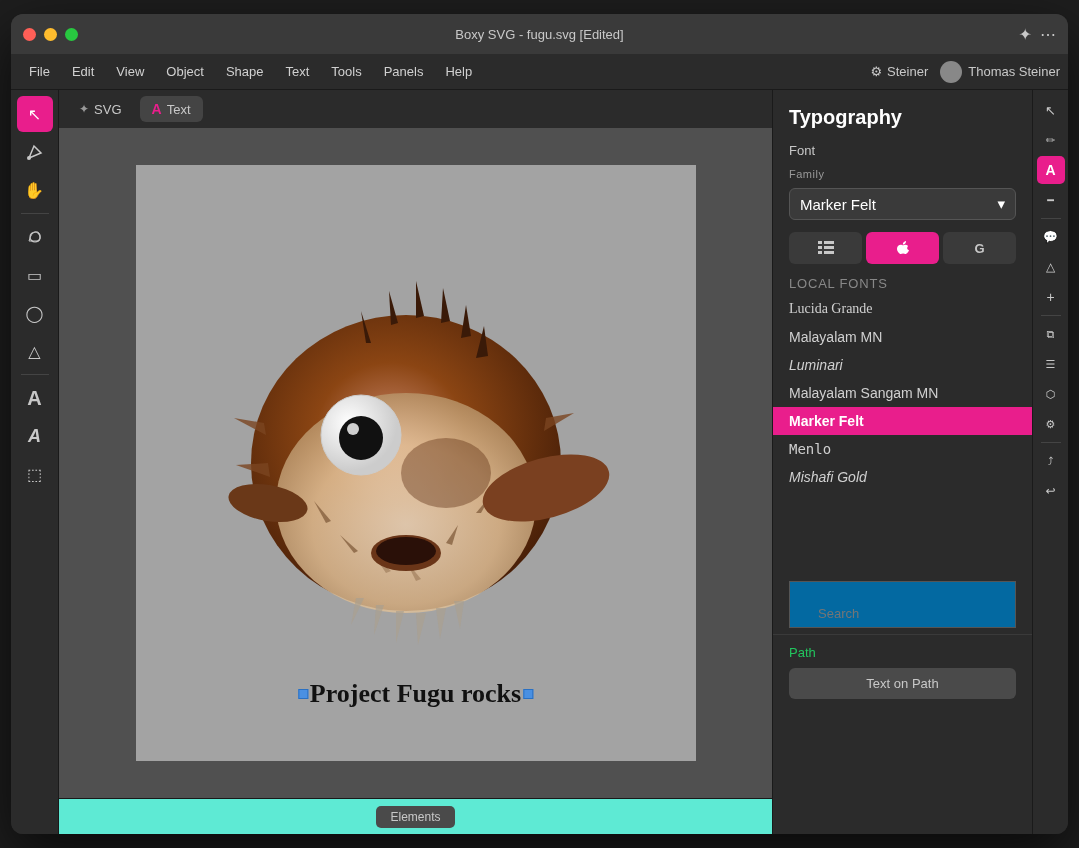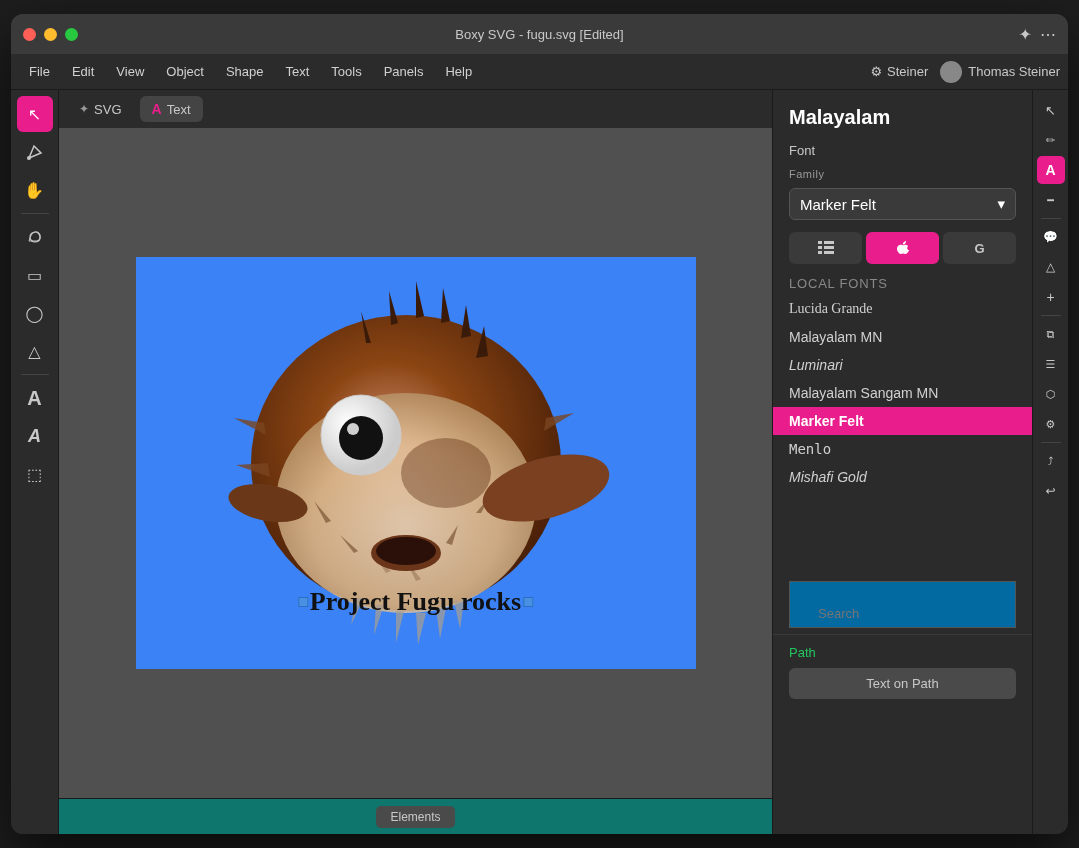--- a/index.html
+++ b/index.html
@@ -190,33 +190,33 @@
     .canvas {
       flex: 1;
       display: flex;
       align-items: center;
       justify-content: center;
       background: #505050;
       position: relative;
       overflow: hidden;
     }
     .canvas-paper {
-      background: #3b82f6;
+      background: #a3a3a3;
       width: 560px;
-      height: 412px;
+      height: 596px;
       position: relative;
       display: flex;
       align-items: center;
       justify-content: center;
     }
 
     
     .canvas-bottom {
       height: 36px;
-      background: #0f766e;
+      background: #5eead4;
       display: flex;
       align-items: center;
       justify-content: center;
       flex-shrink: 0;
       border-top: 1px solid #1a1a1a;
     }
     .elements-btn {
       background: #4a4a4a;
       color: #c8c8c8;
       font-size: 12px;
@@ -577,21 +577,21 @@
           </div>
         </div>
       </div>
 
       <div class="canvas-bottom">
         <div class="elements-btn">Elements</div>
       </div>
     </div>
 
     <div class="right-panel">
-      <div class="panel-header">Malayalam</div>
+      <div class="panel-header">Typography</div>
       <div class="panel-section-title">Font</div>
       <div class="panel-subsection-title">Family</div>
 
       <div class="font-family-row">
         <div class="font-family-select">
           <span>Marker Felt</span>
           <span>▾</span>
         </div>
       </div>
 

